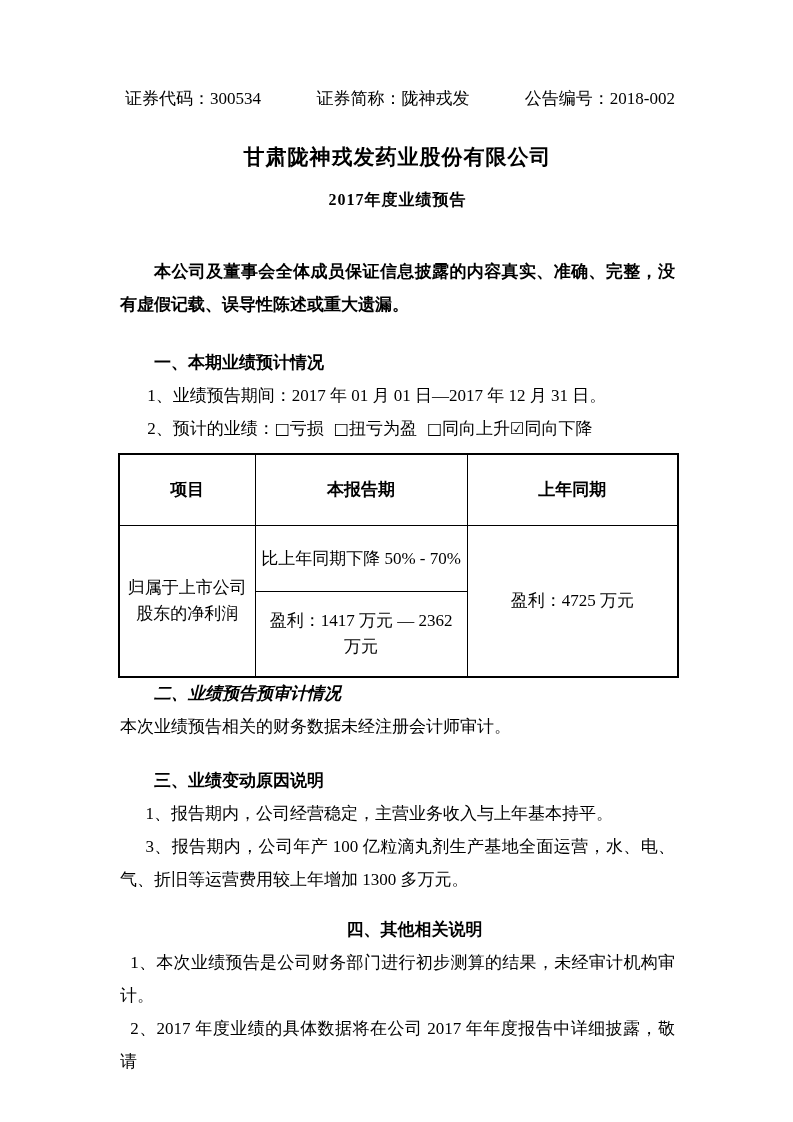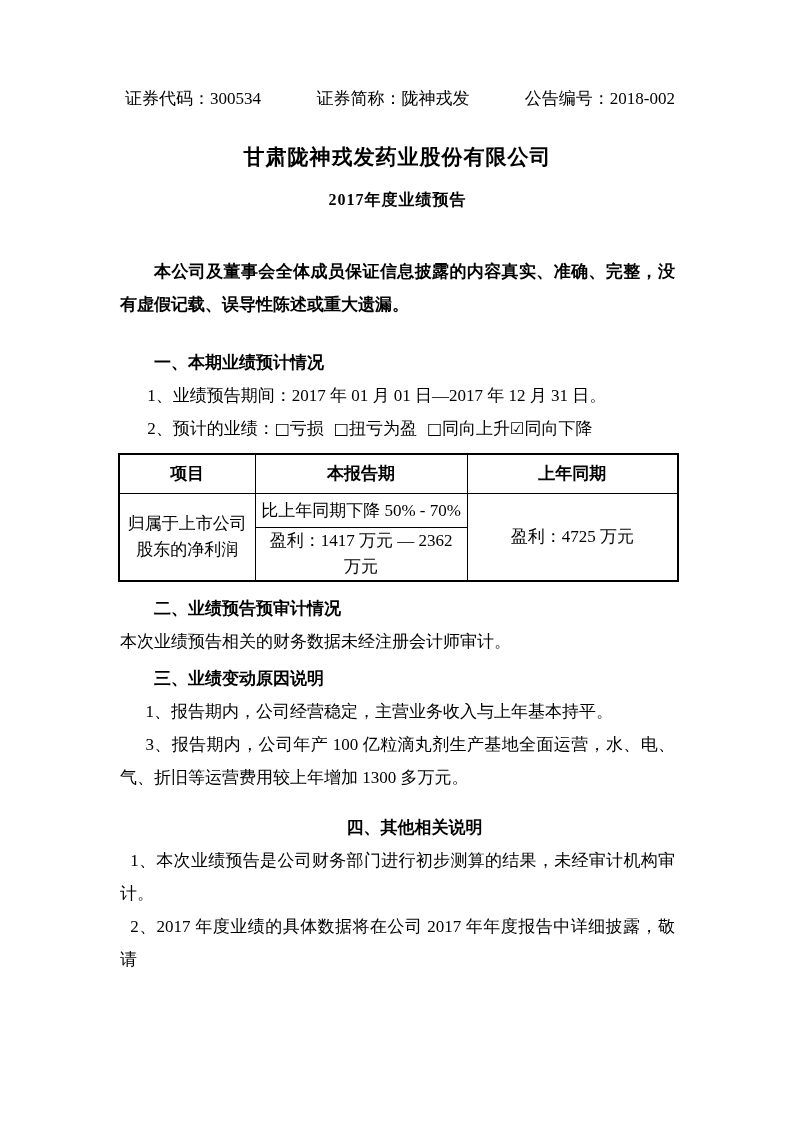--- a/index.html
+++ b/index.html
@@ -53,22 +53,22 @@
     line-height:33px;
   }
   
   .sec-heading{
     font-family:"Liberation Sans","DejaVu Sans",sans-serif;
     font-weight:bold;
     text-indent:2em;
     line-height:32px;
   }
   .sec-heading.h1{margin-top:26px;}
-  .sec-heading.h2{margin-top:11px;}
-  .sec-heading.h3{margin-top:5px;}
+  .sec-heading.h2{margin-top:0;font-style:italic;}
+  .sec-heading.h3{margin-top:22px;}
   .sec-heading.h4{margin-top:18px;text-align:center;}
   
   .para{
     text-align:justify;
     line-height:33px;
     margin:0;
   }
   .indent16{text-indent:1.6em;}
   .indent15{text-indent:1.5em;}
   .indent06{text-indent:0.6em;}
@@ -84,21 +84,21 @@
     table-layout:fixed;
     width:559px;
     margin-left:-2px;
     margin-top:8px;
     border:2px solid #000;
   }
   table.forecast th, table.forecast td{
     border:1.5px solid #000;
     text-align:center;
     vertical-align:middle;
-    padding:0 4px;
+    padding:16px 4px;
     font-size:17px;
   }
   table.forecast th{
     font-family:"Liberation Sans","DejaVu Sans",sans-serif;
     font-weight:bold;
     height:38px;
     line-height:22px;
   }
   table.forecast td{
     height:33px;

